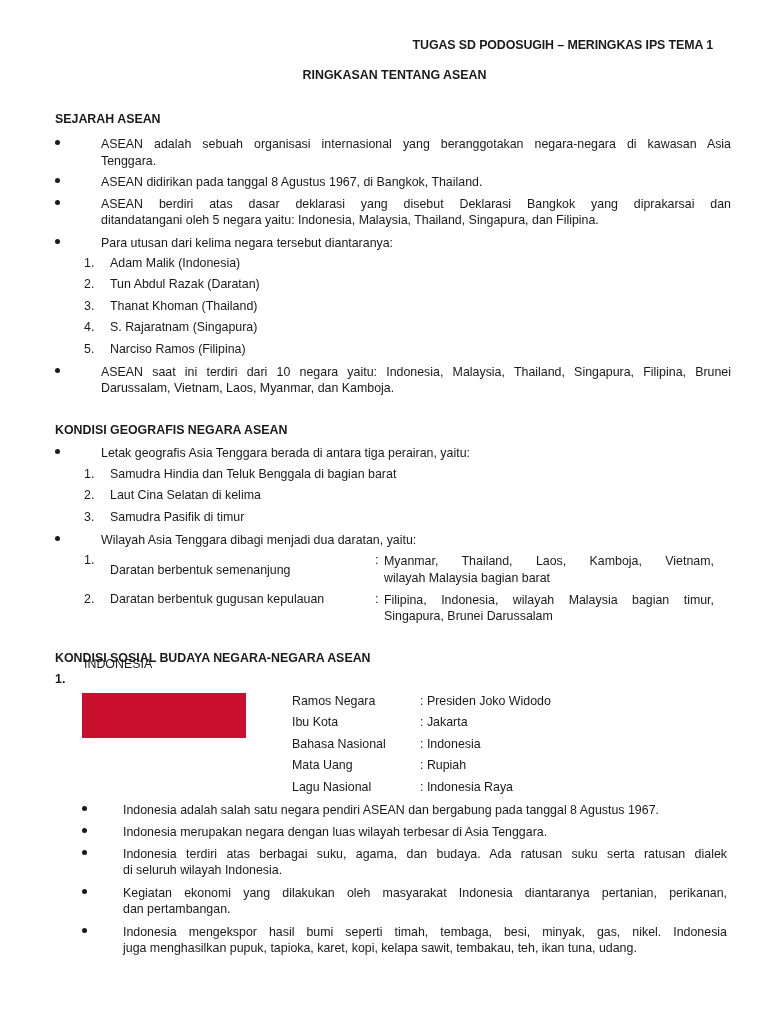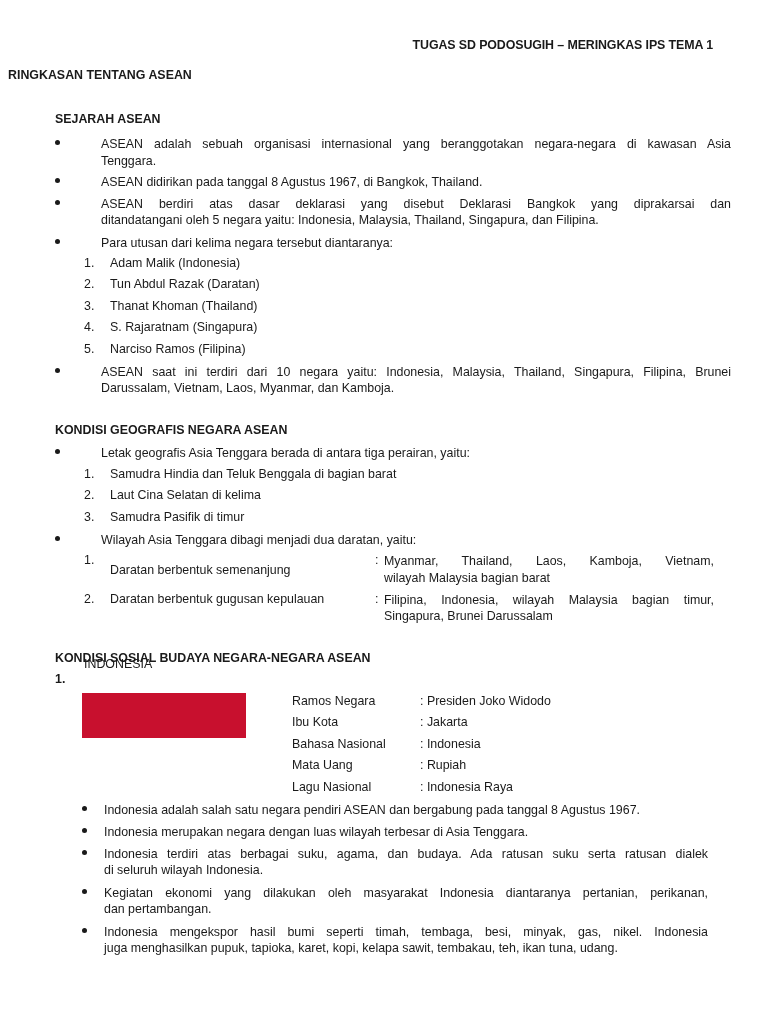--- a/index.html
+++ b/index.html
@@ -3,38 +3,38 @@
 <meta charset="utf-8">
 <style>
   html, body { margin: 0; padding: 0; background: #ffffff; }
   body {
     width: 768px; height: 1024px; overflow: hidden; position: relative;
     font-family: "Liberation Sans", sans-serif; color: #1a1a1a;
     font-size: 12.4px;
   }
   .abs { position: absolute; }
   .page-header { top: 38px; right: 55px; font-weight: bold; font-size: 12.4px; letter-spacing: -0.1px; }
-  .doc-title { top: 68px; left: 0; width: 768px; text-align: left; font-weight: bold; padding-left: 8px; box-sizing: border-box; }
+  .doc-title { top: 68px; left: 0; width: 768px; text-align: center; font-weight: bold; padding-left: 21px; box-sizing: border-box; }
   .section-h { left: 55px; font-weight: bold; }
   .bullet-dot { left: 55px; width: 8px; }
   .bullet-dot::before { content: ""; display: inline-block; width: 5px; height: 5px; background: #1a1a1a; border-radius: 50%; transform: translateY(-2px); }
   .btext { left: 101px; width: 630px; line-height: 17px; text-align: justify; }
   .num { left: 84px; }
   .ntext { left: 110px; }
   .def-term { left: 110px; }
   .def-colon { left: 375px; }
   .def-val { left: 384px; width: 330px; line-height: 17px; text-align: justify; text-align-last: left; }
   .justify-line { text-align-last: justify; }
   .flag { left: 82px; top: 693px; width: 164px; height: 45px; background: #c8102e; }
   .flag-white { left: 82px; top: 738px; width: 164px; height: 45px; background: #ffffff; }
   .info-term { left: 292px; }
   .info-colon { left: 420px; }
   .b2dot { left: 82px; }
   .b2dot::before { content: ""; display: inline-block; width: 5px; height: 5px; background: #1a1a1a; border-radius: 50%; transform: translateY(-2px); }
-  .b2text { left: 104px; width: 604px; line-height: 17px; text-align: justify; }
+  .b2text { left: 123px; width: 604px; line-height: 17px; text-align: justify; }
 </style>
 </head>
 <body>
 
 <div class="abs page-header">TUGAS SD PODOSUGIH – MERINGKAS IPS TEMA 1</div>
 <div class="abs doc-title">RINGKASAN TENTANG ASEAN</div>
 
 <div class="abs section-h" style="top:112px">SEJARAH ASEAN</div>
 
 <div class="abs bullet-dot" style="top:136px"></div>

